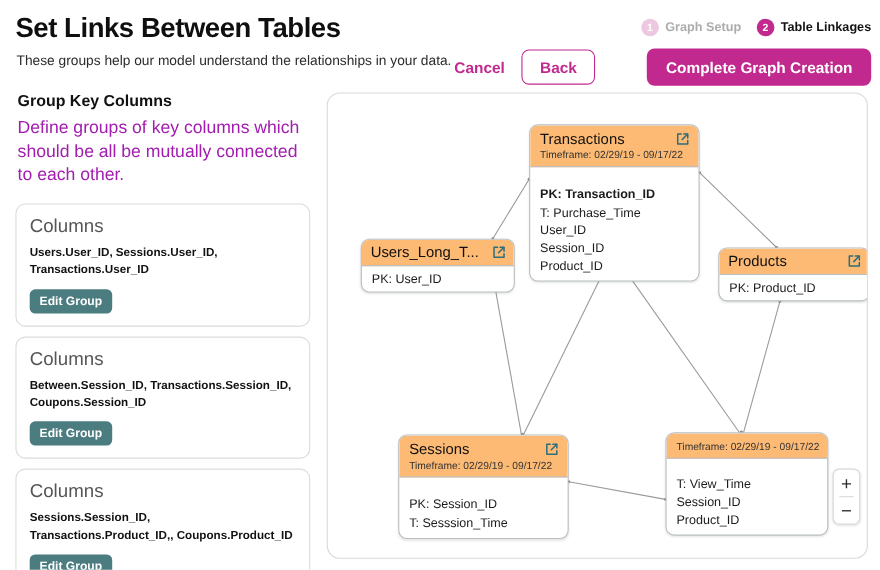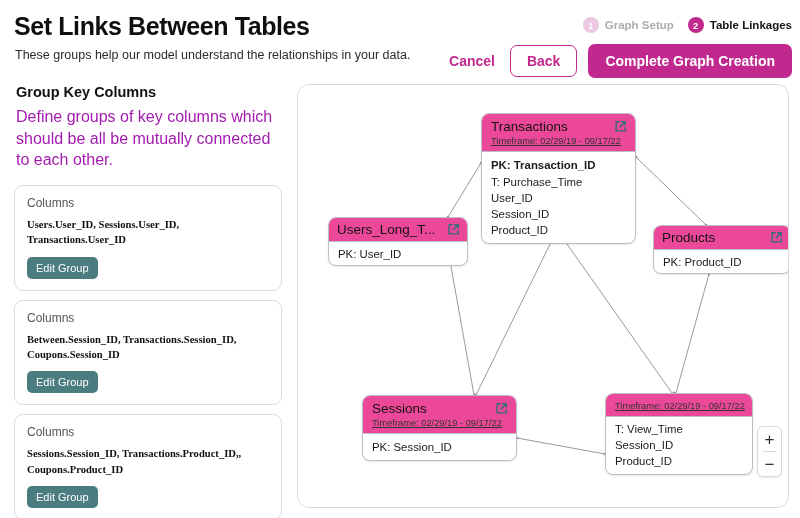--- a/index.html
+++ b/index.html
@@ -55,41 +55,41 @@
     font-family: inherit; padding: 4px 4px;
   }
   .btn-back {
     background: #ffffff; border: 1.6px solid #c2298f; border-radius: 7px;
     color: #c2298f; font-size: 14px; font-weight: bold;
     font-family: inherit; padding: 7px 16px; cursor: pointer;
   }
   .btn-complete {
     background: #c2298f; border: none; border-radius: 7px;
     color: #ffffff; font-size: 14px; font-weight: bold;
-    font-family: inherit; padding: 9px 17px; cursor: pointer;
+    font-family: inherit; padding: 9px 17px; cursor: pointer; margin-left: 36px;
   }
 
   
   .sidebar { position: absolute; left: 14px; top: 84px; width: 268px; }
   .sidebar-title { font-size: 14.5px; font-weight: bold; color: #111; margin: 0 0 6px 2px; }
   .sidebar-desc { font-size: 16px; color: #a21caf; line-height: 1.35; margin: 0 0 14px 2px; }
 
   .group-card {
     border: 1px solid #dcdcdc; border-radius: 9px;
     background: #fff; padding: 10px 12px 11px 12px;
     margin-bottom: 9px;
   }
-  .group-card-label { font-size: 12px; color: #555; margin-bottom: 7px; }
+  .group-card-label { font-size: 17px; color: #555; margin-bottom: 7px; }
   .group-card-cols {
     font-size: 10.6px; font-weight: bold; color: #111;
-    line-height: 1.45; margin-bottom: 9px; font-family: Liberation Serif, serif;
+    line-height: 1.45; margin-bottom: 9px;
   }
   .btn-edit-group {
     background: #4a7c80; border: none; border-radius: 5px;
-    color: #ffffff; font-size: 11px; font-weight: normal;
+    color: #ffffff; font-size: 11px; font-weight: bold;
     font-family: inherit; padding: 5px 9px; cursor: pointer;
   }
   .btn-add-group {
     display: inline-block; margin-top: 13px;
     background: #c2298f; border: none; border-radius: 7px;
     color: #ffffff; font-size: 13.5px; font-weight: bold;
     font-family: inherit; padding: 9px 14px; cursor: pointer;
   }
 
   
@@ -103,29 +103,29 @@
 
   
   .node {
     position: absolute;
     background: #ffffff;
     border: 1px solid #b9bfc2; border-radius: 8px;
     box-shadow: 0 1px 2px rgba(0,0,0,0.10);
     overflow: hidden;
   }
   .node-head {
-    background: #ec4899;
+    background: #fdba74;
     padding: 5px 8px 5px 9px;
     border-bottom: 1px solid #b9bfc2;
   }
   .node-head-row { display: flex; align-items: center; justify-content: space-between; gap: 10px; }
   .node-name { font-size: 13.5px; color: #111; white-space: nowrap; }
-  .node-timeframe { font-size: 9.3px; color: #333; margin-top: 2px; white-space: nowrap; text-decoration: underline; }
+  .node-timeframe { font-size: 9.3px; color: #333; margin-top: 2px; white-space: nowrap; }
   .ext-icon { flex: 0 0 auto; display: block; }
-  .node-body { padding: 4px 0 5px 0; }
+  .node-body { padding: 16px 0 5px 0; }
   .node-row {
     font-size: 11.4px; color: #1b1b1b;
     padding: 2.5px 9px; white-space: nowrap;
   }
   .node-row.pk { font-weight: bold; }
   .node-row.compact { padding: 2px 9px; }
 
   
   .zoom-ctrl {
     position: absolute; right: 6px; top: 341px;
@@ -285,20 +285,21 @@
           <svg class="ext-icon" width="13" height="13" viewBox="0 0 16 16" fill="none" stroke="#2c6e7a" stroke-width="1.7" stroke-linecap="round" stroke-linejoin="round">
             <path d="M6.5 2.2H2.6v11.2h11.2V9.5"></path>
             <path d="M9.4 2.2h4.4v4.4"></path>
             <path d="M13.5 2.5 L7.6 8.4"></path>
           </svg>
         </div>
         <div class="node-timeframe">Timeframe: 02/29/19 - 09/17/22</div>
       </div>
       <div class="node-body">
         <div class="node-row">PK: Session_ID</div>
+        <div class="node-row">T: Sesssion_Time</div>
       </div>
     </div>
 
     <div class="node" style="left:307px; top:308px; width:148px;">
       <div class="node-head">
         <div class="node-timeframe">Timeframe: 02/29/19 - 09/17/22</div>
       </div>
       <div class="node-body">
         <div class="node-row compact">T: View_Time</div>
         <div class="node-row compact">Session_ID</div>

